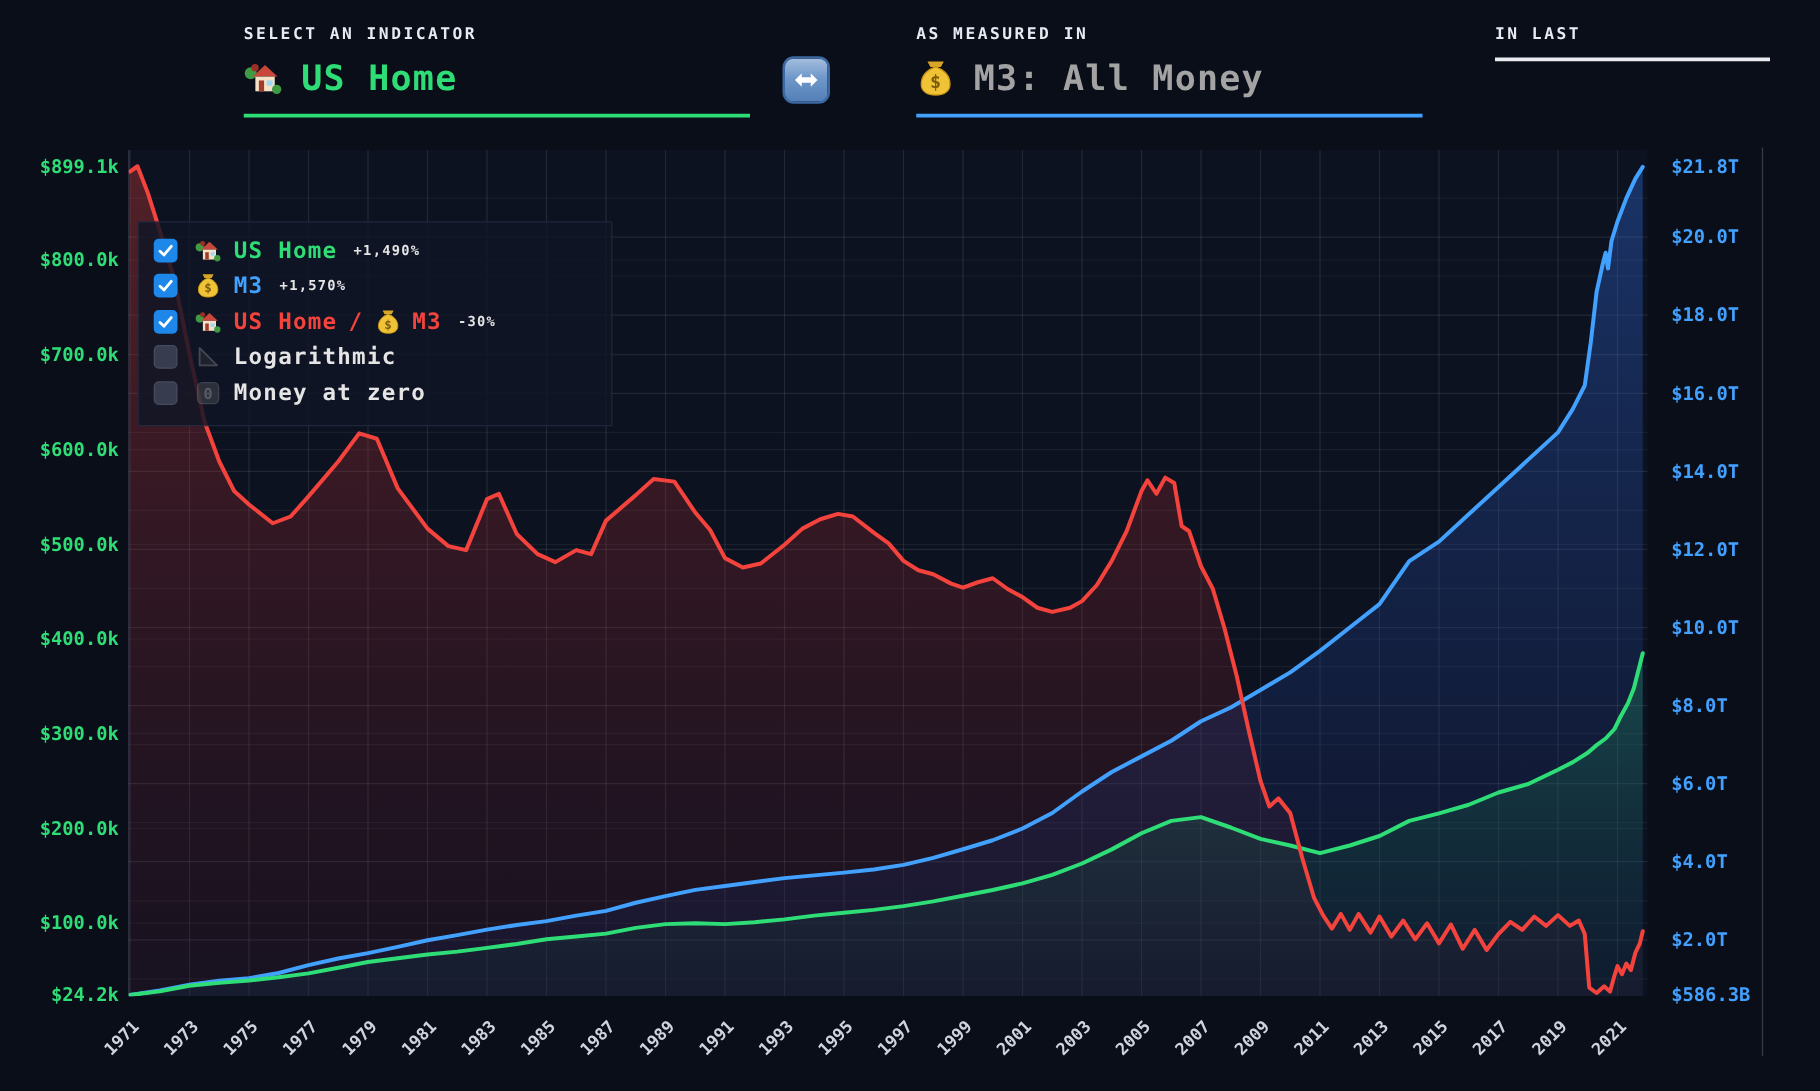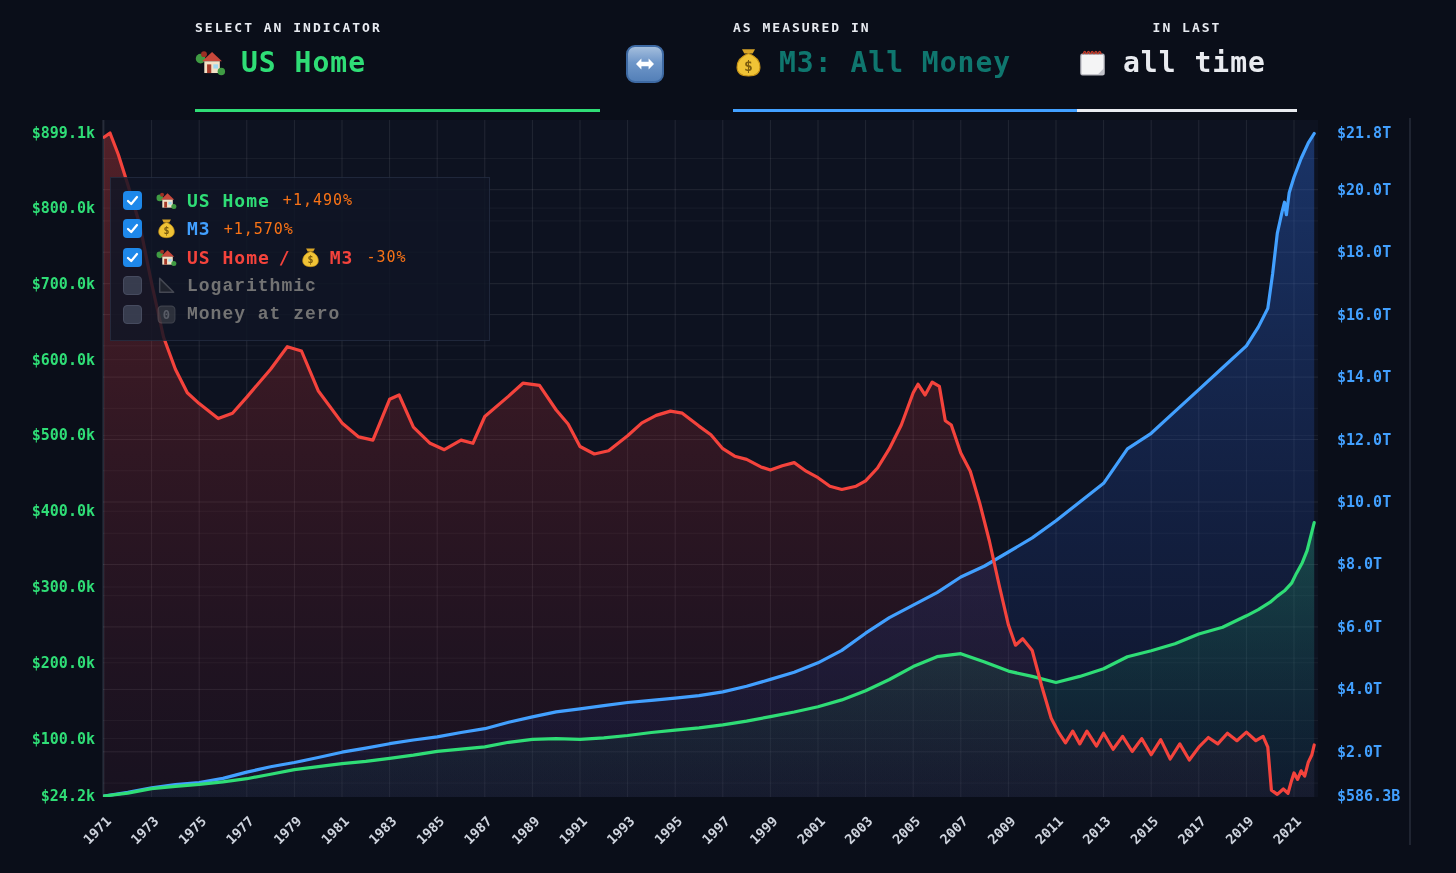--- a/index.html
+++ b/index.html
@@ -1,20 +1,20 @@
 <!DOCTYPE html>
 <html><head>
 <meta charset="utf-8">
 <style>
   html,body{margin:0;padding:0;background:#0a0e19;width:1456px;height:873px;overflow:hidden;
     font-family:"DejaVu Sans Mono","Liberation Mono",monospace;}
   .app{position:relative;width:1456px;height:873px;background:#0a0e19;}
   #chart-svg{position:absolute;left:0;top:0;}
   
-  .sel{position:absolute;top:20px;border-bottom:3px solid #14532d;padding-bottom:29px;}
+  .sel{position:absolute;top:20px;border-bottom:3px solid #14532d;padding-bottom:11px;}
   .sel-label{font-size:13px;font-weight:bold;letter-spacing:2px;color:#e7eaf0;}
   .sel-row{display:flex;align-items:center;gap:15px;margin-top:9px;height:36px;}
   .hicon{width:31px;height:31px;display:inline-block;flex:0 0 auto;}
   .hicon svg{width:100%;height:100%;}
   .sel-value{font-size:28px;font-weight:bold;letter-spacing:1px;white-space:nowrap;}
   .swap{position:absolute;left:626px;top:45px;width:38px;height:38px;border-radius:9px;
     background:linear-gradient(180deg,#a4bedd 0%,#6f97c9 45%,#5480b8 100%);
     border:2px solid #3d69a3;display:flex;align-items:center;justify-content:center;cursor:pointer;padding:0;}
   .swicon{width:24px;height:24px;display:block;}
   .swicon svg{width:100%;height:100%;}
@@ -25,22 +25,22 @@
   .lrow{display:flex;align-items:center;height:28.5px;}
   .cb{width:19px;height:19px;border-radius:4px;flex:0 0 auto;margin-right:14px;
     display:flex;align-items:center;justify-content:center;}
   .cb.on{background:#1e88ea;}
   .cb.off{background:#525c70;opacity:0.55;border:1px solid #6e7890;box-sizing:border-box;}
   .cb svg{width:15px;height:15px;}
   .licon{width:21px;height:21px;flex:0 0 auto;margin-right:10px;display:inline-block;}
   .licon svg{width:100%;height:100%;}
   .licon.dim{opacity:0.45;filter:grayscale(0.8);}
   .lpart{font-size:18px;font-weight:bold;letter-spacing:1px;margin-right:9px;white-space:nowrap;}
-  .ldelta{font-size:15px;font-weight:normal;color:#f97316;letter-spacing:1px;margin-left:4px;}
-  .ldis{font-size:18px;font-weight:bold;letter-spacing:1px;color:#737373;font-family:Liberation Mono, monospace;}
+  .ldelta{font-size:11px;font-weight:bold;color:#e5e5e5;letter-spacing:1px;margin-left:4px;}
+  .ldis{font-size:18px;font-weight:bold;letter-spacing:1px;color:#e5e5e5;}
 </style>
 </head>
 <body>
 
 <div class="app">
 
   <svg id="chart-svg" width="1456" height="873">
       <defs>
         <linearGradient id="gRed" x1="0" y1="0" x2="0" y2="1">
           <stop offset="0%" stop-color="#f4433c" stop-opacity="0.3"></stop>
@@ -206,38 +206,26 @@
     </button>
 
     <div class="sel" id="sel-meas" style="left: 733px; width: 405px; border-bottom-color: rgb(66, 160, 255);">
       <div class="sel-label">AS MEASURED IN</div>
       <div class="sel-row">
         <span class="hicon"><svg viewBox="0 0 20 20">
               <path d="M7.3 4.2 L5.8 1.4 H14.2 L12.7 4.2 Z" fill="#d9a527"></path>
               <path d="M10 4.2 C4.4 6.2 2.6 10 2.6 13.1 C2.6 17.1 6 18.7 10 18.7 C14 18.7 17.4 17.1 17.4 13.1 C17.4 10 15.6 6.2 10 4.2 Z" fill="#f0c336" stroke="#c99417" stroke-width="0.7"></path>
               <text x="10" y="15.2" font-size="9.5" font-weight="bold" fill="#7c5c0e" text-anchor="middle" font-family="DejaVu Sans Mono,monospace">$</text>
             </svg></span>
-        <span class="sel-value" id="val-meas" style="color: #0f766e;">M3: All Money</span>
+        <span class="sel-value" id="val-meas" style="color: #a3a3a3;">M3: All Money</span>
       </div>
     </div>
 
-    <div class="sel" id="sel-per" style="left: 1077px; width: 220px; border-bottom-color: rgb(233, 235, 240); text-align: center;">
+    <div class="sel" id="sel-per" style="left: 1196px; width: 220px; border-bottom-color: rgb(233, 235, 240);">
       <div class="sel-label">IN LAST</div>
-      <div class="sel-row">
-        <span class="hicon"><svg viewBox="0 0 20 20">
-              <rect x="2.5" y="4.6" width="15" height="13.4" rx="1" fill="#f4f4f5" stroke="#b5b5bd" stroke-width="0.8"></rect>
-              <path d="M4 4.6 q1 -3.4 2 0" stroke="#c43d2c" stroke-width="1" fill="none"></path>
-              <path d="M6.4 4.6 q1 -3.4 2 0" stroke="#c43d2c" stroke-width="1" fill="none"></path>
-              <path d="M8.8 4.6 q1 -3.4 2 0" stroke="#c43d2c" stroke-width="1" fill="none"></path>
-              <path d="M11.2 4.6 q1 -3.4 2 0" stroke="#c43d2c" stroke-width="1" fill="none"></path>
-              <path d="M13.6 4.6 q1 -3.4 2 0" stroke="#c43d2c" stroke-width="1" fill="none"></path>
-              <path d="M17.5 13.6 L13.1 18 H17.5 Z" fill="#c2c2ca"></path>
-            </svg></span>
-        <span class="sel-value" id="val-per" style="color: rgb(233, 235, 240);">all time</span>
-      </div>
     </div>
   </div>
 
   <div class="legendbox" id="legendbox">
       <div class="lrow">
         <span class="cb on">
           <svg viewBox="0 0 20 20">
             <path d="M4 10.6 L8.3 14.6 L16 5.4" stroke="#ffffff" stroke-width="3" fill="none" stroke-linecap="round" stroke-linejoin="round"></path>
           </svg>
         </span>

